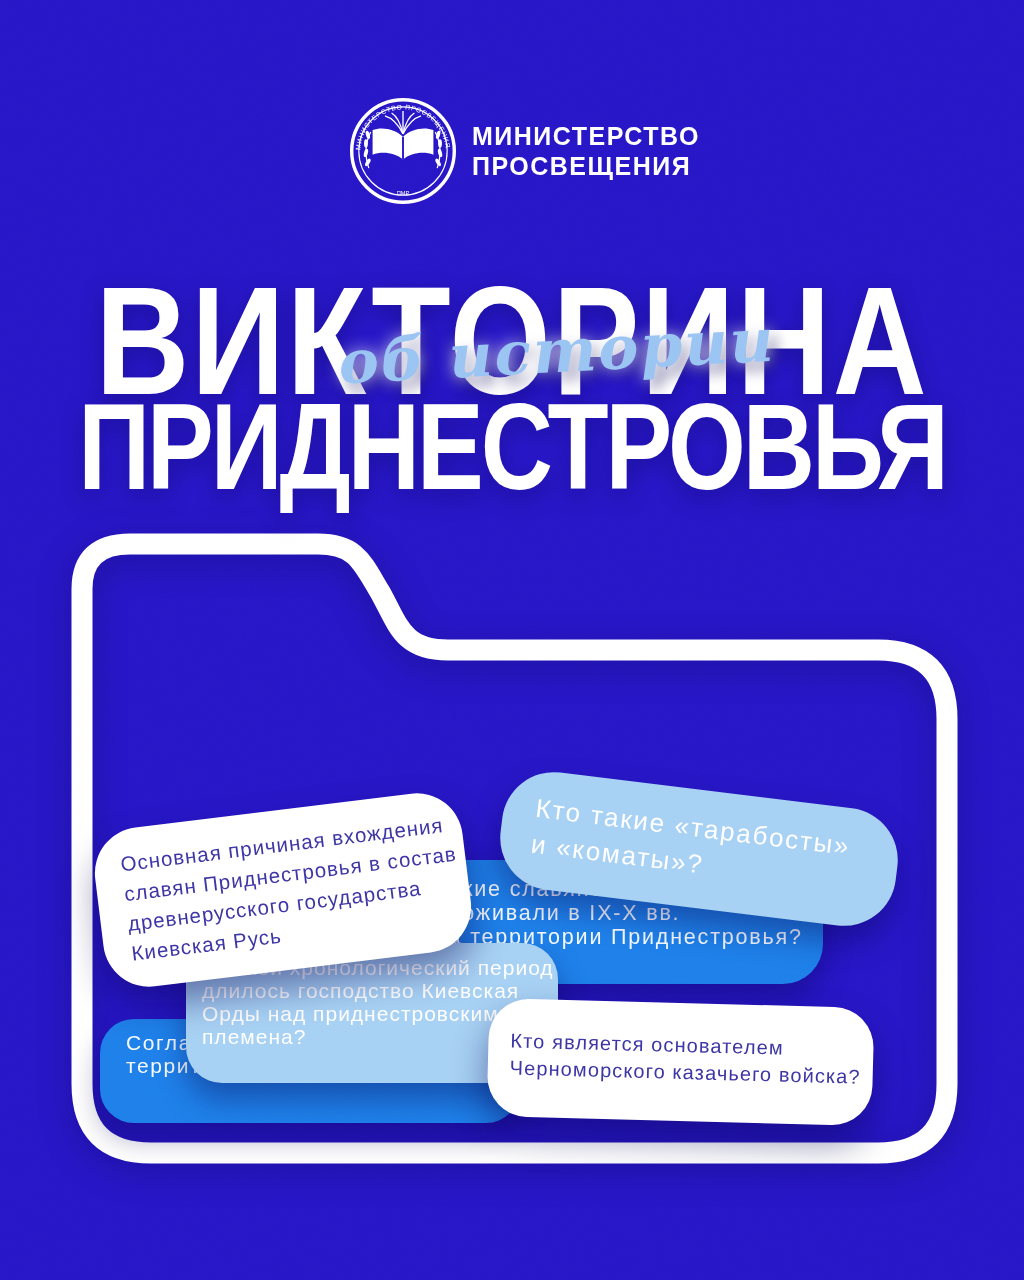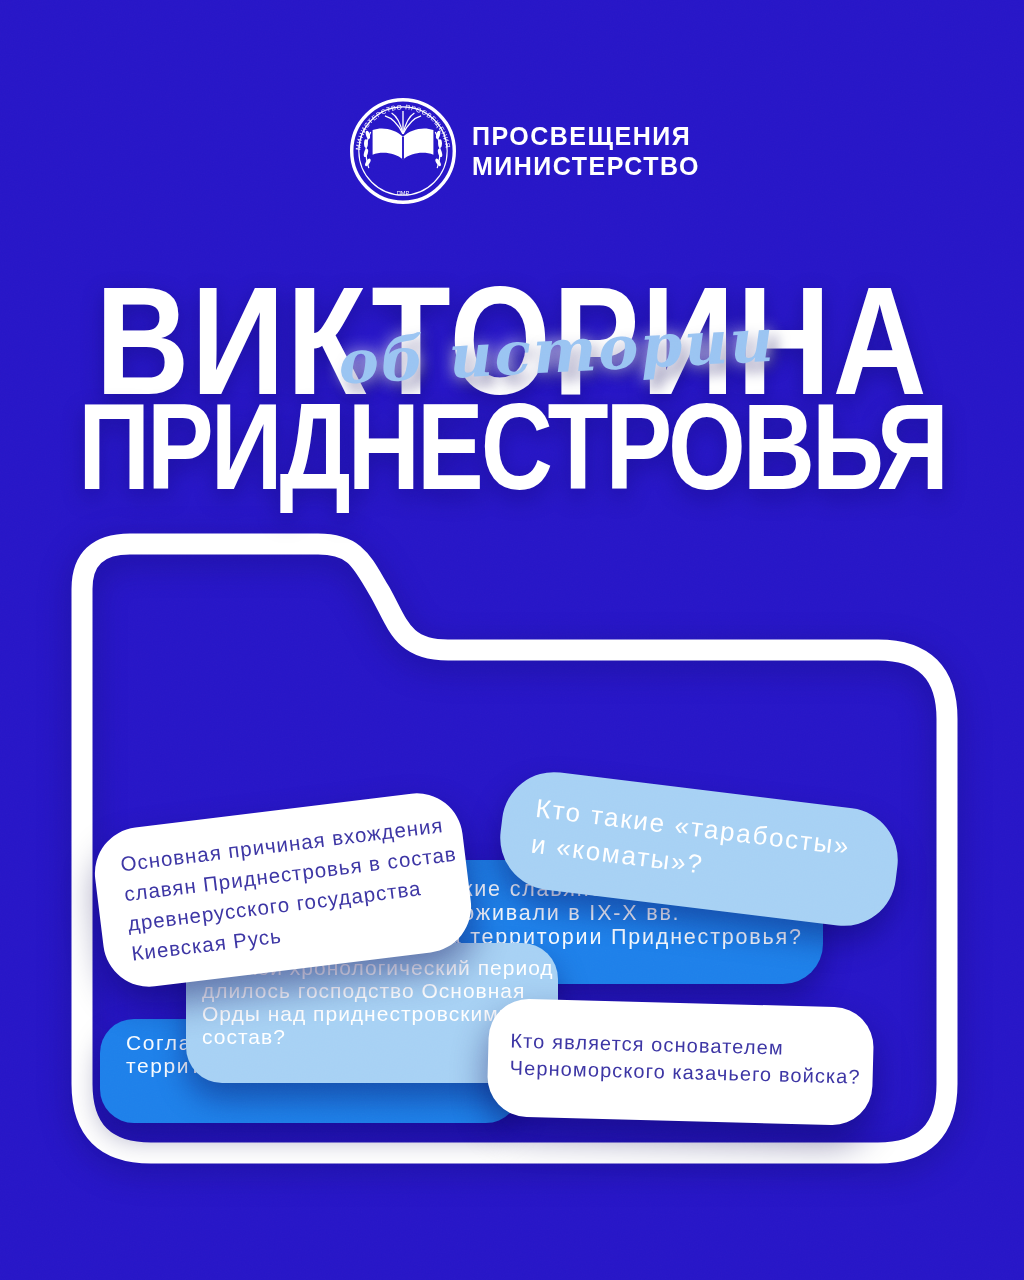--- a/index.html
+++ b/index.html
@@ -95,22 +95,22 @@
         <ellipse cx="23" cy="43" rx="2" ry="4.5" transform="rotate(-15 23 43)"></ellipse>
         <path d="M96 78 C100 66 100 52 94 40" stroke="#ffffff" stroke-width="1.3" fill="none"></path>
         <ellipse cx="97" cy="72" rx="2" ry="4.5" transform="rotate(-30 97 72)"></ellipse>
         <ellipse cx="99" cy="62" rx="2" ry="4.5" transform="rotate(-15 99 62)"></ellipse>
         <ellipse cx="99" cy="52" rx="2" ry="4.5"></ellipse>
         <ellipse cx="97" cy="43" rx="2" ry="4.5" transform="rotate(15 97 43)"></ellipse>
       </g>
       <text x="60" y="106" text-anchor="middle" font-size="6" fill="#ffffff" font-family="Liberation Sans, sans-serif">ПМР</text>
     </svg>
     <div class="org">
+      <div>МИНИСТЕРСТВО</div>
       <div>ПРОСВЕЩЕНИЯ</div>
-      <div>МИНИСТЕРСТВО</div>
     </div>
   </div>
 
   <div class="title-line t1">ВИКТОРИНА</div>
   <div class="script">об истории</div>
   <div class="title-line t2">ПРИДНЕСТРОВЬЯ</div>
 
   <svg class="folder" width="1024" height="1280" viewBox="0 0 1024 1280">
     <path d="M 82 589
              Q 82 544 130 544
@@ -132,23 +132,23 @@
     <div>на территории Приднестровья?</div>
   </div>
 
   <div class="card medium c5">
     <div>Согласно</div>
     <div>территория Приднестровья вошла</div>
   </div>
 
   <div class="card light c4">
     <div>В какой хронологический период</div>
-    <div>длилось господство Основная</div>
+    <div>длилось господство Киевская</div>
     <div>Орды над приднестровскими</div>
-    <div>состав?</div>
+    <div>племена?</div>
   </div>
 
   <div class="card light c2">
     <div>Кто такие «тарабосты»</div>
     <div>и «коматы»?</div>
   </div>
 
   <div class="card white c1">
     <div>Основная причиная вхождения</div>
     <div>славян Приднестровья в состав</div>

